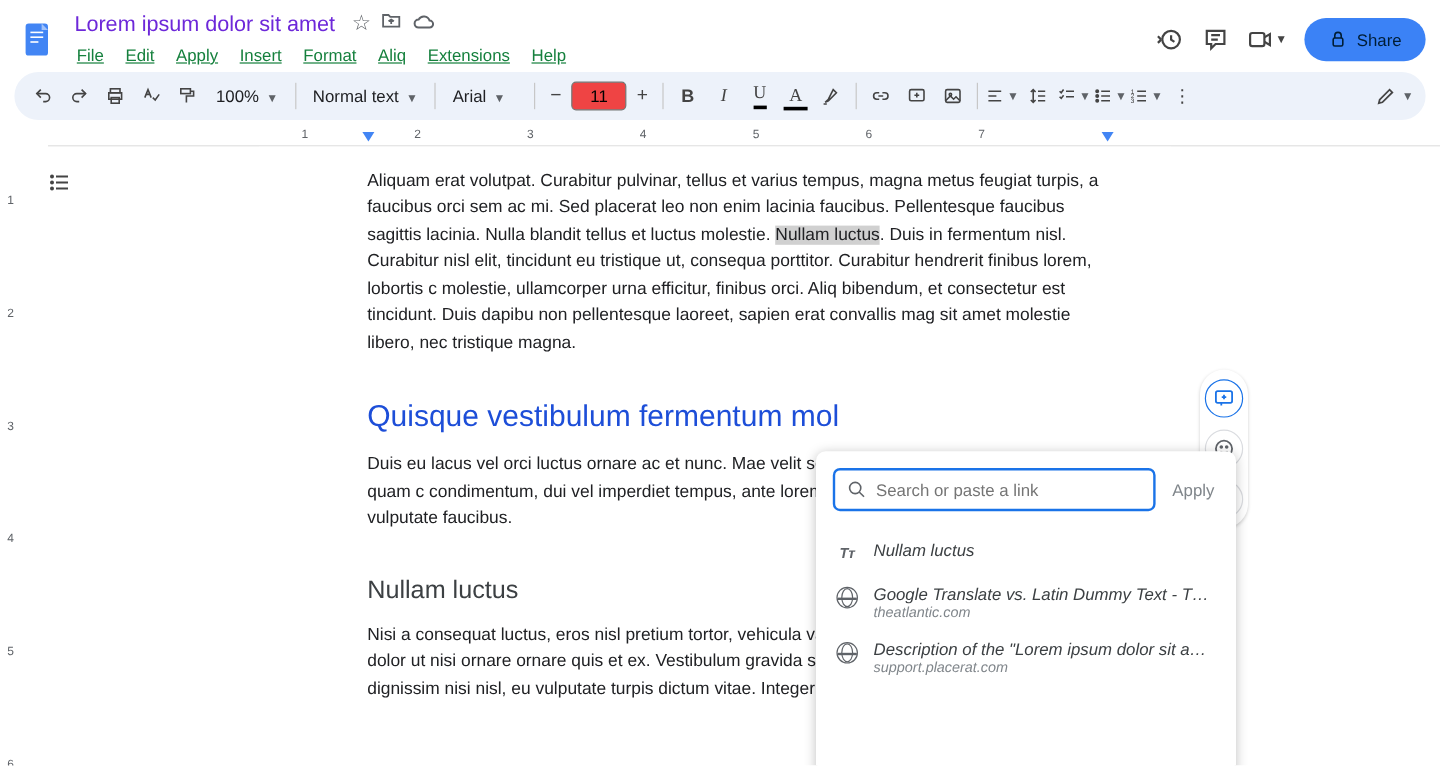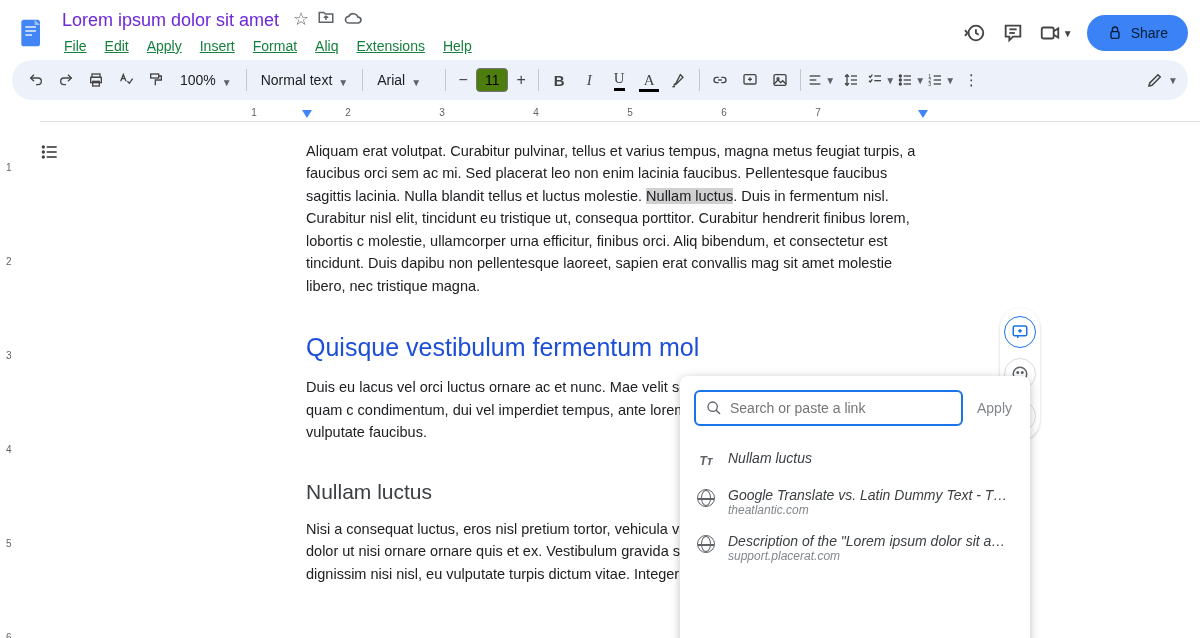--- a/index.html
+++ b/index.html
@@ -21,21 +21,21 @@
 .share-btn { background: #3b82f6; border-radius: 40px; padding: 10px 20px; display: flex; align-items: center; gap: 8px; font-size: 14px; font-weight: 500; color: #001d35; cursor: pointer; }
 
 
 .toolbar-wrap { padding: 0 12px 6px 12px; }
 .toolbar { background: #edf2fa; border-radius: 24px; height: 40px; display: flex; align-items: center; padding: 0 10px; gap: 2px; }
 .tb-btn { min-width: 28px; height: 28px; display:flex; align-items:center; justify-content:center; border-radius: 4px; cursor: pointer; color:#444; font-size: 15px;}
 .tb-sep { width: 1px; height: 22px; background: #c7c7c7; margin: 0 4px; }
 .tb-text { font-size: 14px; color:#202124; padding: 0 8px; display:flex; align-items:flex-end; gap:6px; cursor:pointer; }
 .tb-dd { font-size: 10px; color:#5f6368; }
 .font-size-box { display:flex; align-items:center; gap:2px; }
-.fs-input { width: 32px; height: 24px; text-align:center; border:1px solid #747775; border-radius:4px; font-size:14px; background:#4d7c0f; }
+.fs-input { width: 46px; height: 24px; text-align:center; border:1px solid #747775; border-radius:4px; font-size:14px; background:#ef4444; }
 .fs-pm { width:22px; height:22px; display:flex; align-items:center; justify-content:center; cursor:pointer; color:#444; }
 .tb-underline-a { border-bottom: 3px solid #000; padding-bottom:1px; font-size:15px; font-family: serif;}
 .tb-a-color { position:relative; }
 .tb-a-color::after { content:''; position:absolute; bottom:2px; left:4px; right:4px; height:3px; background:#000; }
 .toolbar-spacer { flex:1; }
 .pen-btn { display:flex; align-items:center; gap:4px; cursor:pointer; }
 
 
 .ruler-h { height: 16px; position: relative; margin-left: 40px; margin-right: 0; border-bottom: 1px solid #e0e0e0; font-size:10px; color:#5f6368; }
 .ruler-h .num { position:absolute; top:1px; transform:translateX(-50%); }

